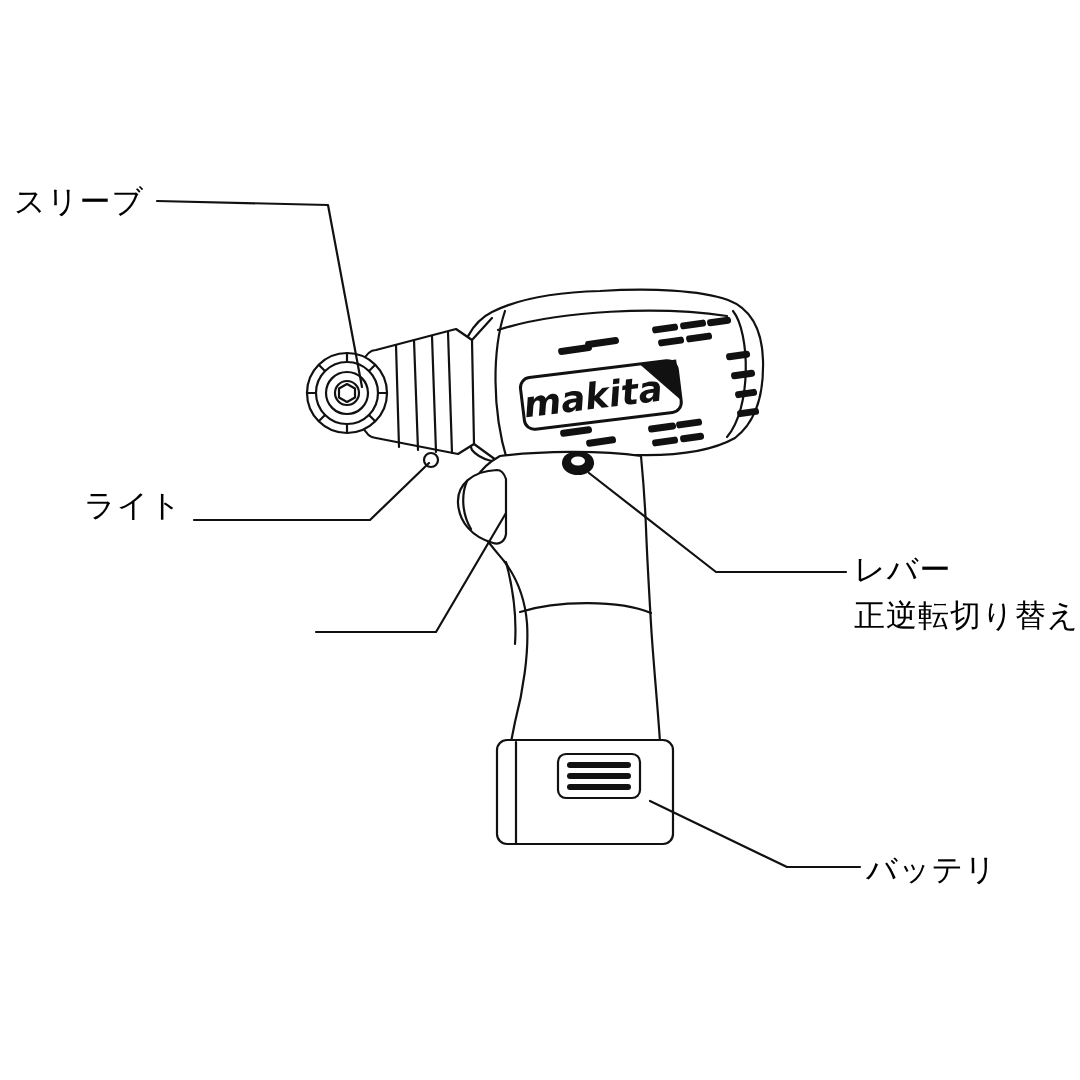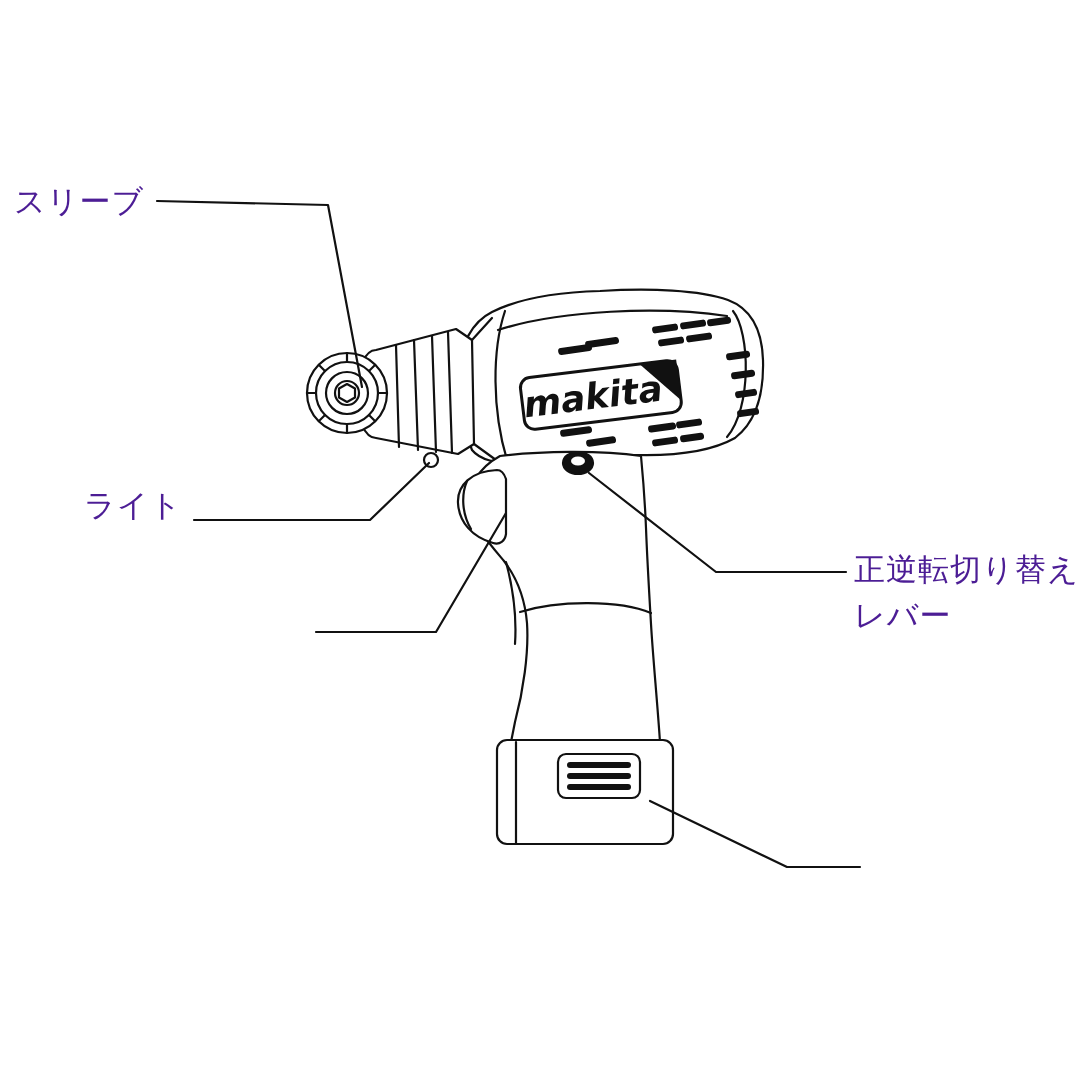--- a/index.html
+++ b/index.html
@@ -8,21 +8,21 @@
     width: 1080px;
     height: 1080px;
     background: #ffffff;
     overflow: hidden;
     font-family: "DejaVu Sans", "Liberation Sans", sans-serif;
   }
   .stage svg { position: absolute; left: 0; top: 0; }
   .label {
     position: absolute;
     font-size: 31px;
-    color: #4c1d95;
+    color: #000000;
     letter-spacing: 1px;
     white-space: nowrap;
     line-height: 46px;
     user-select: none;
   }
 </style>
 </head>
 <body>
 
 <div class="stage">
@@ -118,18 +118,19 @@
 
     </g>
   </svg>
 
   <div class="label" style="left:14px; top:178px;">スリーブ</div>
 
   <div class="label" style="left:84px; top:482px;">ライト</div>
 
 
   <div class="label" style="left:854px; top:546px;">
+    <div>レバー</div>
     <div>正逆転切り替え</div>
-    <div>レバー</div>
   </div>
 
+  <div class="label" style="left:866px; top:846px;">バッテリ</div>
 
 </div>
 
 </body></html>

